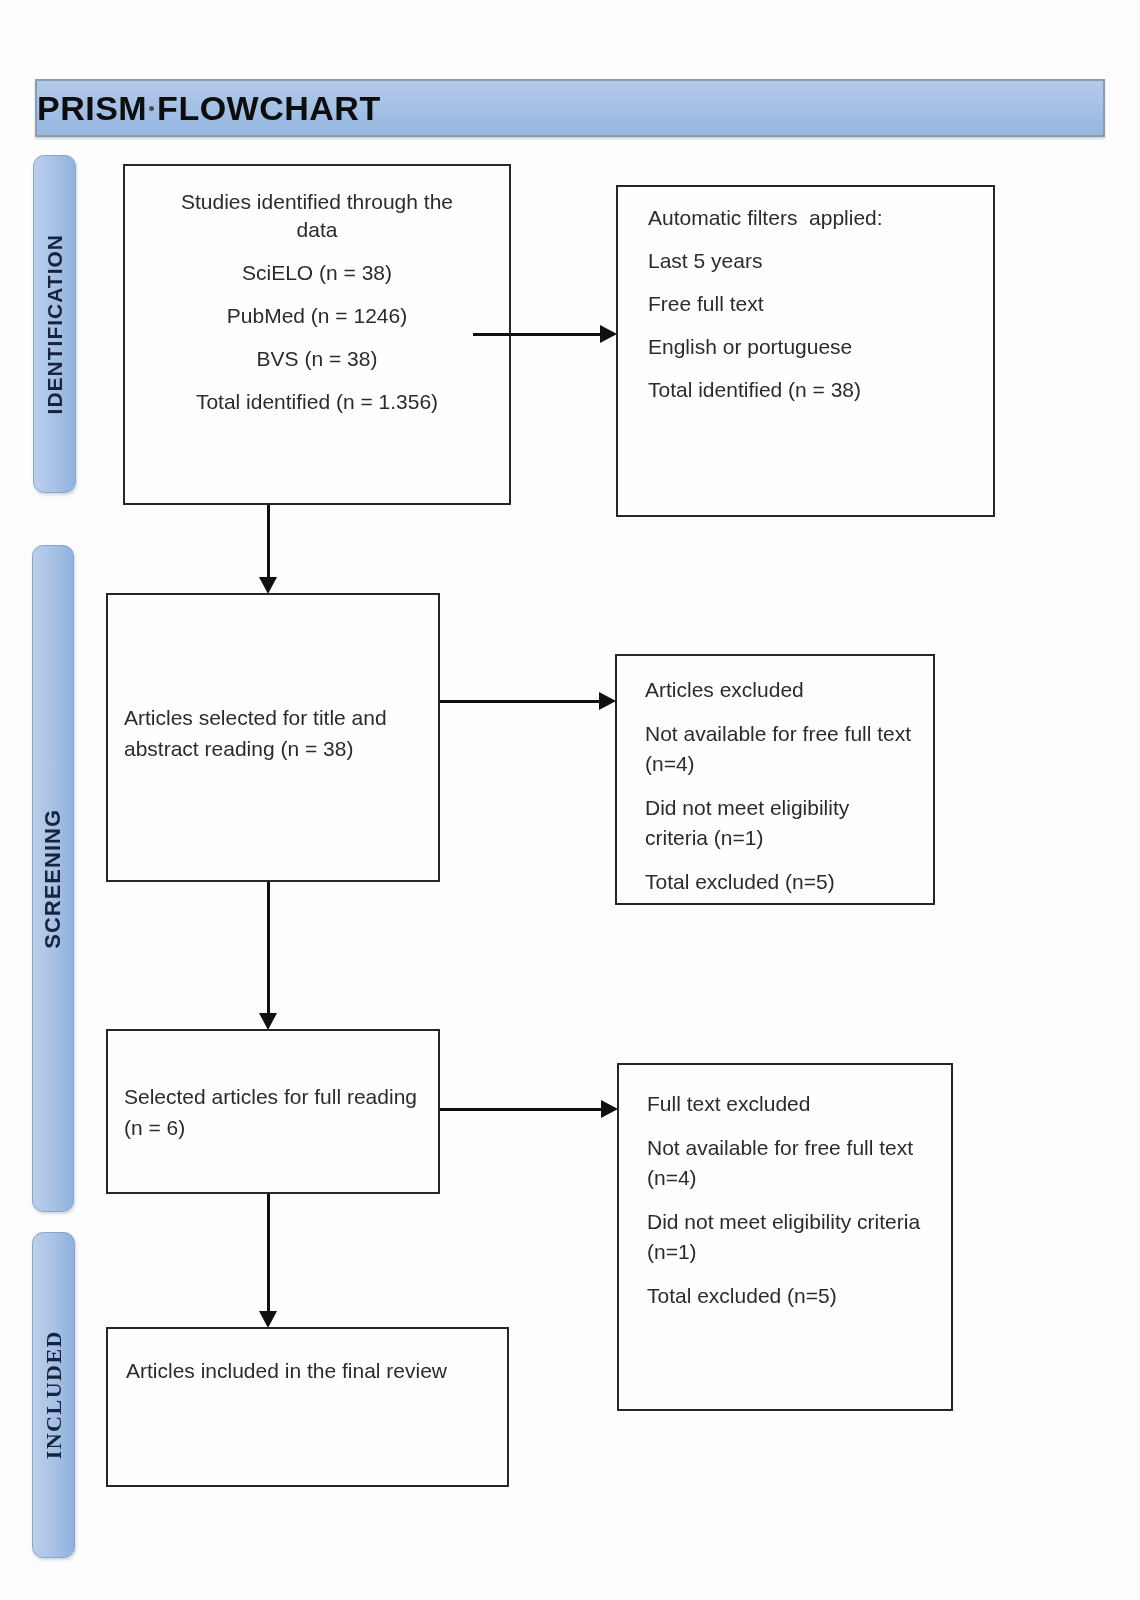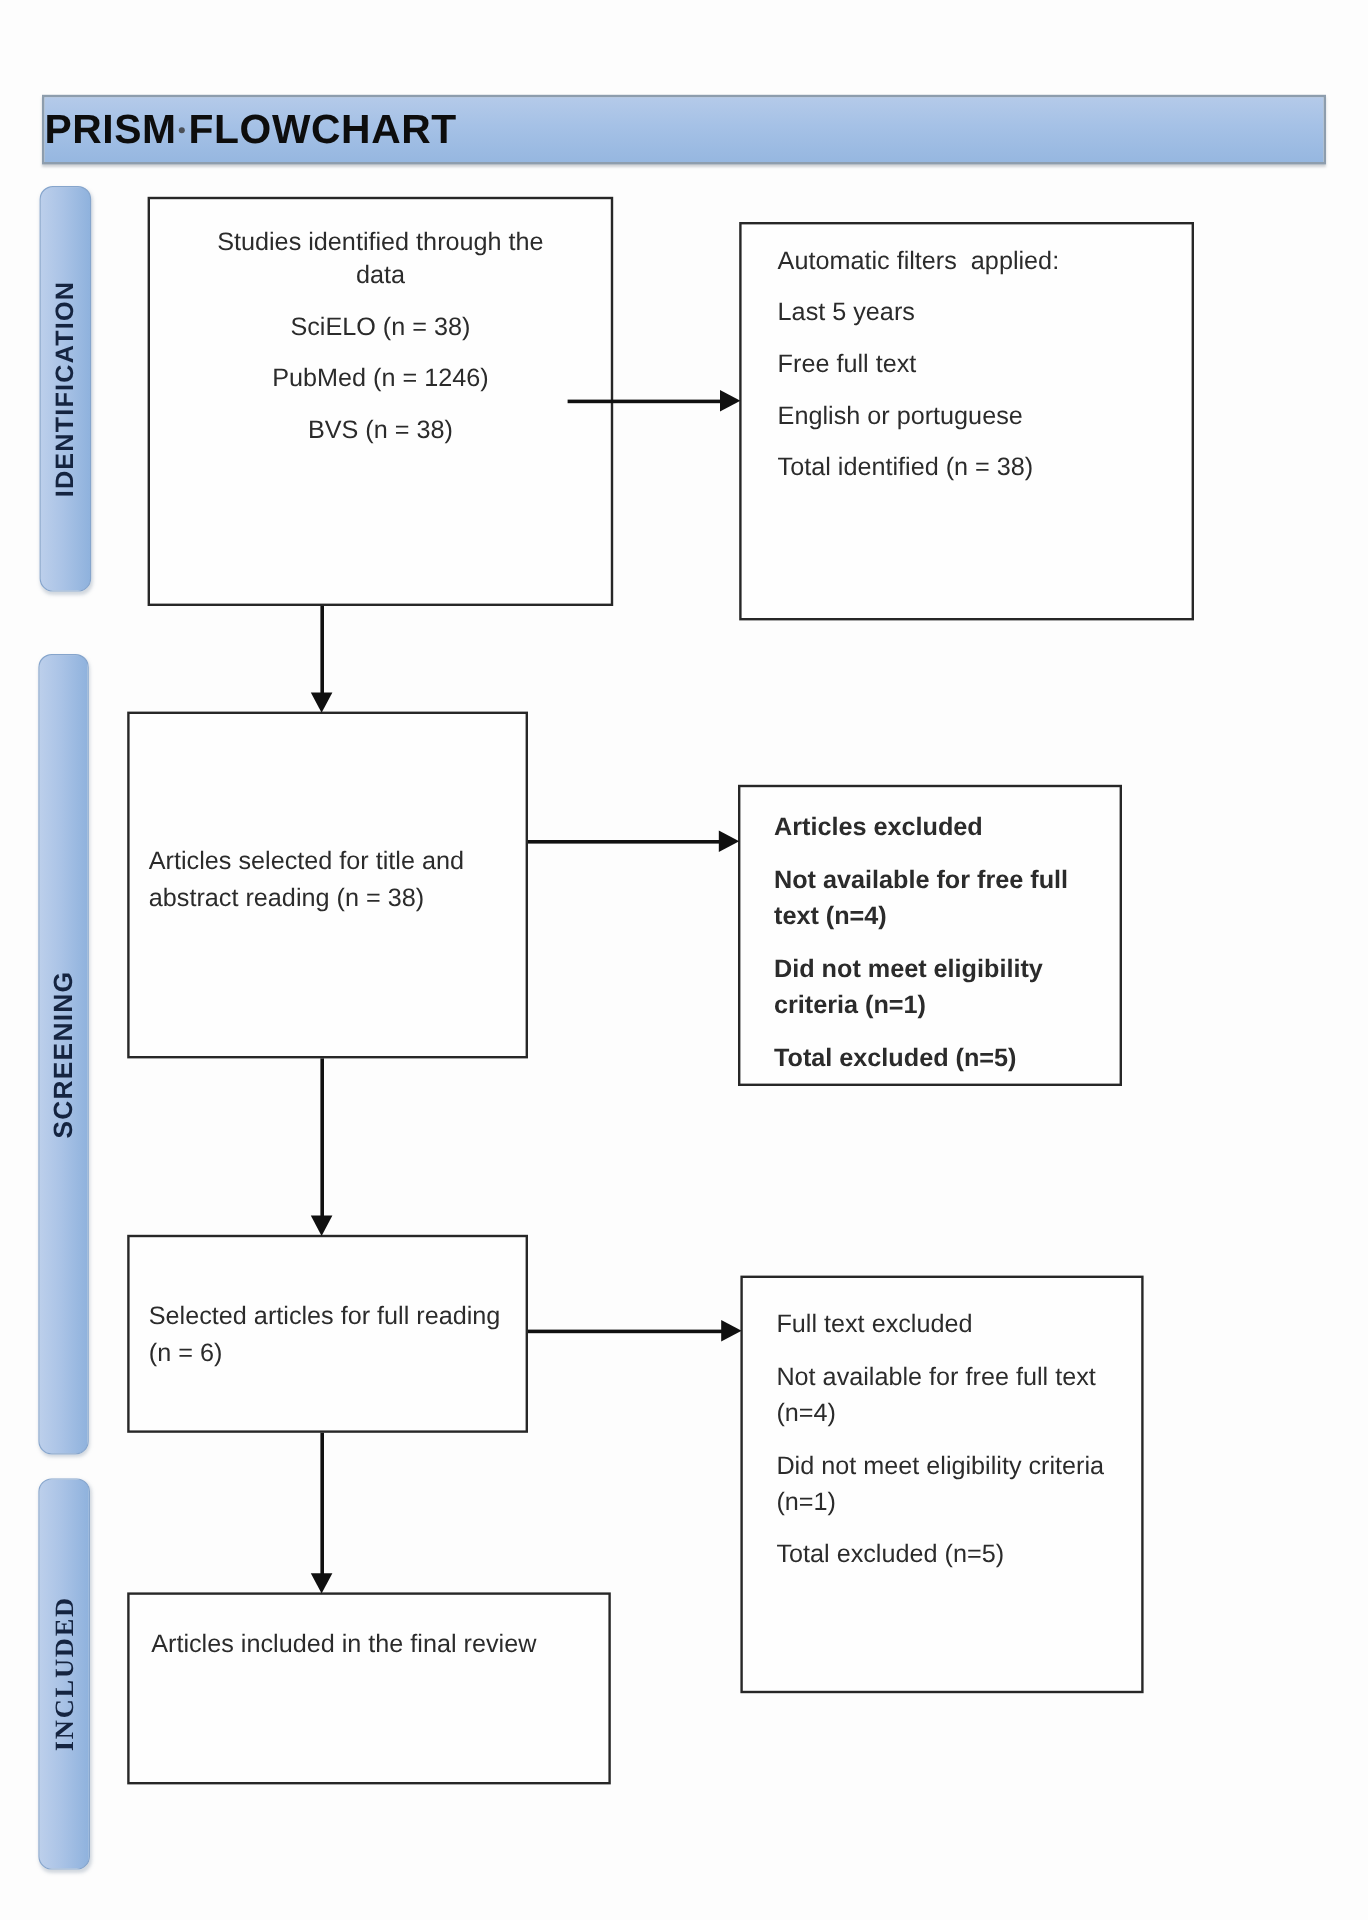--- a/index.html
+++ b/index.html
@@ -52,21 +52,21 @@
   #box-identified{left:123px;top:164px;width:388px;height:341px;text-align:center;padding-top:22px;}
   #box-identified .bx-title{width:310px;margin:0 auto;line-height:28px;}
   #box-identified .line{margin:15px 0 0 0;}
 
   #box-filters{left:616px;top:185px;width:379px;height:332px;padding:17px 18px 0 30px;}
 
   #box-title-abstract{left:106px;top:593px;width:334px;height:289px;
     display:flex;align-items:center;padding:0 30px 10px 16px;line-height:31px;}
 
   #box-articles-excluded{left:615px;top:654px;width:320px;height:251px;padding:19px 16px 0 28px;}
-  #box-articles-excluded .line{line-height:30px;margin-bottom:14px;font-weight:bold;}
+  #box-articles-excluded .line{line-height:30px;margin-bottom:14px;}
 
   #box-full-reading{left:106px;top:1029px;width:334px;height:165px;
     display:flex;align-items:center;padding:0 18px 0 16px;line-height:31px;}
 
   #box-full-text-excluded{left:617px;top:1063px;width:336px;height:348px;padding:24px 18px 0 28px;}
   #box-full-text-excluded .line{line-height:30px;margin-bottom:14px;}
 
   #box-included-final{left:106px;top:1327px;width:403px;height:160px;padding:26px 50px 0 18px;}
   #box-included-final .line{line-height:31px;margin-bottom:0;}
   #box-included-final .nline{margin-top:16px;line-height:28px;}
@@ -97,20 +97,21 @@
   </div>
   <div class="stage-bar" id="bar-included">
     <span class="stage-label">INCLUDED</span>
   </div>
 
   <div class="fbox" id="box-identified">
     <div class="bx-title">Studies identified through the data</div>
     <div class="line">SciELO (n = 38)</div>
     <div class="line">PubMed (n = 1246)</div>
     <div class="line">BVS (n = 38)</div>
+    <div class="line">Total identified (n = 1.356)</div>
   </div>
 
   <div class="fbox" id="box-filters">
     <div class="line prewrap">Automatic filters  applied:</div>
     <div class="line">Last 5 years</div>
     <div class="line">Free full text</div>
     <div class="line">English or portuguese</div>
     <div class="line">Total identified (n = 38)</div>
   </div>
 

